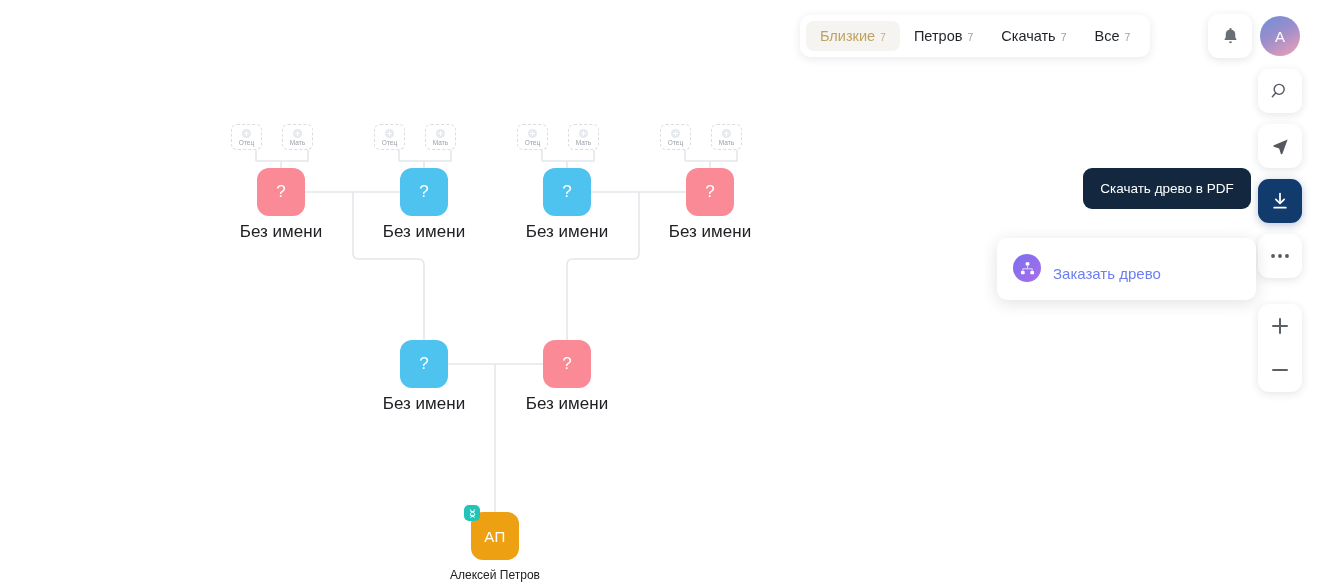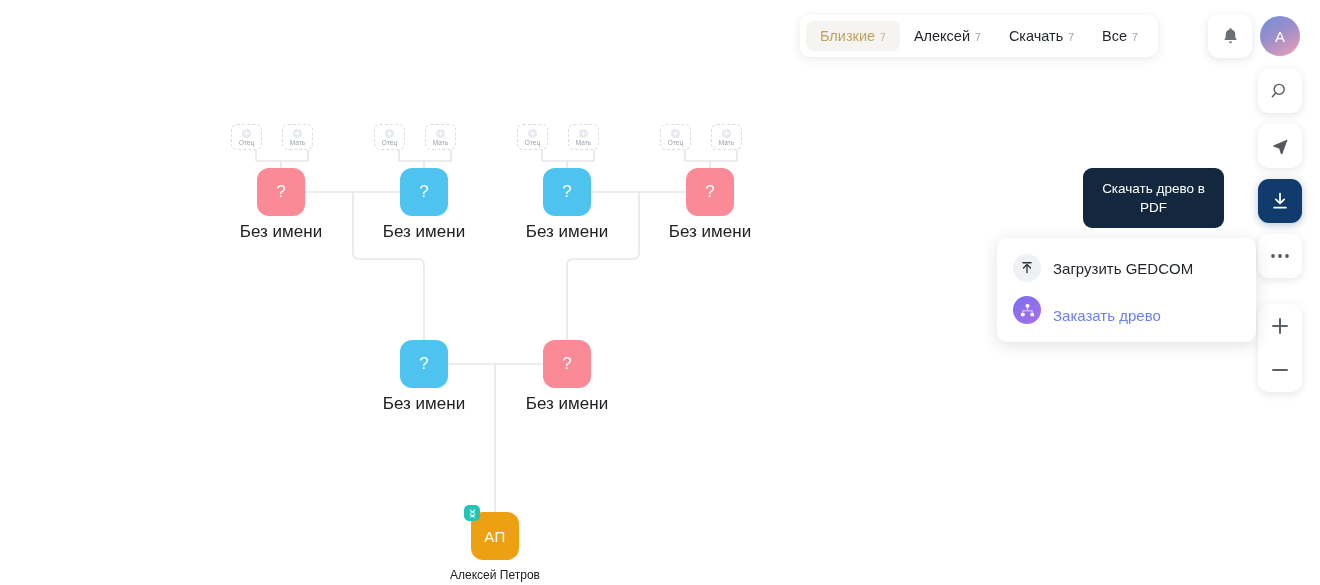--- a/index.html
+++ b/index.html
@@ -228,21 +228,21 @@
     align-items: center;
     justify-content: center;
     font-size: 15px;
   }
 
   
   #tooltip {
     position: absolute;
     left: 1083px;
     top: 168px;
-    width: 141px;
+    width: 168px;
     padding: 11px 10px;
     background: #13283f;
     color: #ffffff;
     border-radius: 9px;
     font-size: 13.5px;
     line-height: 19px;
     text-align: center;
     box-sizing: border-box;
   }
 
@@ -401,21 +401,21 @@
       </div>
     </div>
 </div>
 
 <div id="tabs-bar">
     <div class="tab active">
       <span>Близкие</span>
       <span class="cnt">7</span>
     </div>
     <div class="tab">
-      <span>Алексей</span>
+      <span>Петров</span>
       <span class="cnt">7</span>
     </div>
     <div class="tab">
       <span>Скачать</span>
       <span class="cnt">7</span>
     </div>
     <div class="tab">
       <span>Все</span>
       <span class="cnt">7</span>
     </div>
@@ -470,30 +470,20 @@
   <div class="zoom-btn">
     <span class="glyph-minus"></span>
   </div>
 </div>
 
 <div id="tooltip">
   <span>Скачать древо в PDF</span>
 </div>
 
 <div id="action-menu">
-    <div class="menu-item">
-      <span class="menu-icon grey">
-        <svg width="14" height="14" viewBox="0 0 24 24" fill="none" stroke="#2b2f36" stroke-width="2.2" stroke-linecap="round" stroke-linejoin="round">
-          <line x1="12" y1="20" x2="12" y2="7"></line>
-          <polyline points="6,12 12,6 18,12"></polyline>
-          <line x1="5" y1="3" x2="19" y2="3"></line>
-        </svg>
-      </span>
-      <span>Загрузить GEDCOM</span>
-    </div>
     <div class="menu-item accent">
       <span class="menu-icon violet">
         <svg width="15" height="15" viewBox="0 0 24 24" fill="#ffffff">
           <rect x="9" y="2" width="6" height="5" rx="1"></rect>
           <rect x="1.5" y="16" width="6" height="5" rx="1"></rect>
           <rect x="16.5" y="16" width="6" height="5" rx="1"></rect>
           <path d="M11.4 7h1.2v4h-1.2zM4.5 12h15v1.2h-15zM4 12h1.2v4H4zM18.8 12H20v4h-1.2z"></path>
         </svg>
       </span>
       <span>Заказать древо</span>

